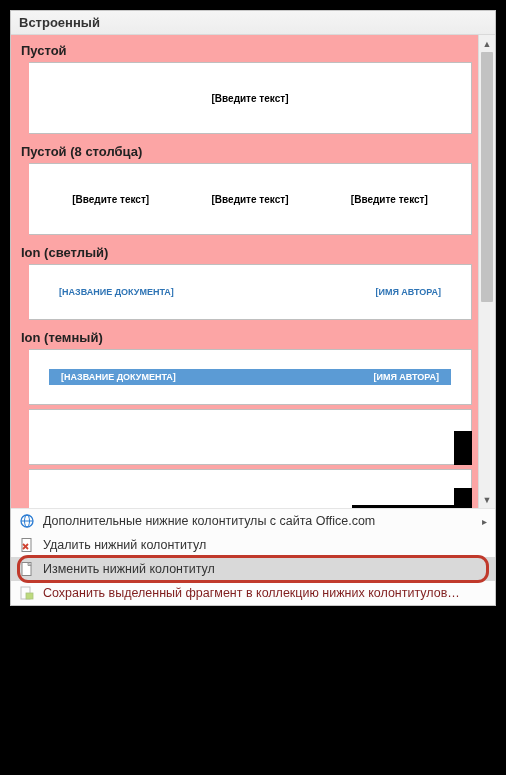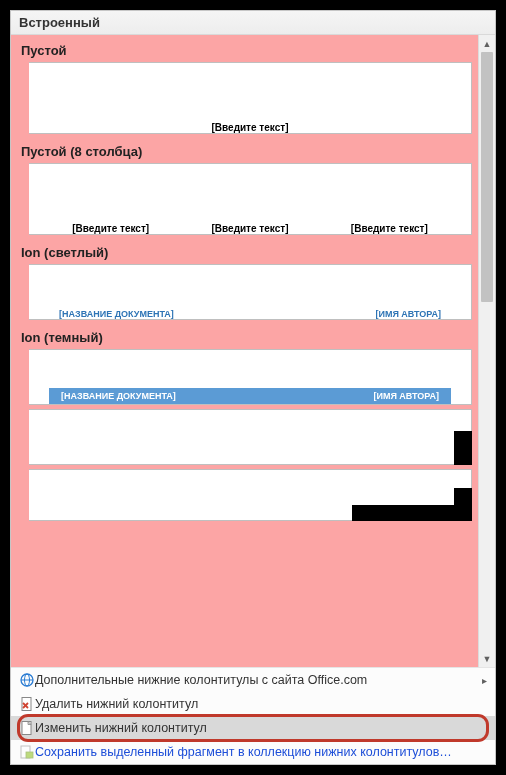--- a/index.html
+++ b/index.html
@@ -5,21 +5,21 @@
   * { box-sizing: border-box; margin: 0; padding: 0; }
   html, body { width: 506px; height: 775px; overflow: hidden; }
   body {
     font-family: "Segoe UI", Tahoma, sans-serif;
     font-size: 12px;
     background: #000;
     padding: 10px;
   }
   .panel {
     width: 486px;
-    height: 755px;
+    height: 596px;
     background: #fff;
     border: 1px solid #c6c6c6;
     display: flex;
     flex-direction: column;
     position: relative;
   }
   .header {
     background: linear-gradient(#f5f5f5,#ededed);
     border-bottom: 1px solid #d9d9d9;
     padding: 4px 8px;
@@ -45,21 +45,21 @@
     color: #222;
   }
   .preview {
     margin: 0 6px 4px 14px;
     border: 1px solid #bfbfbf;
     border-left: none;
     background: #fff;
     height: 72px;
     position: relative;
     display: flex;
-    align-items: flex-end;
+    align-items: center;
     justify-content: center;
   }
   .preview.short { height: 56px; }
   .ph {
     font-size: 10px;
     font-weight: 700;
     color: #000;
   }
   .cols3 { width: 100%; display: flex; justify-content: space-around; padding: 0 12px; }
   .ion-light { width: 100%; display: flex; justify-content: space-between; padding: 0 30px; }
@@ -123,28 +123,28 @@
     border-radius: 1px;
   }
 
   .footer {
     border-top: 1px solid #e5e5e5;
     background: #fcfcfc;
   }
   .menu-item {
     display: flex;
     align-items: center;
-    gap: 0;
+    gap: 8px;
     padding: 4px 8px;
     font-size: 12.5px;
     color: #333;
     position: relative;
     min-height: 24px;
   }
-  .menu-item.disabled { color: #1d4ed8; }
+  .menu-item.disabled { color: #7f1d1d; }
   .menu-item .icon {
     width: 16px; height: 16px; flex: 0 0 16px;
     display: flex; align-items: center; justify-content: center;
   }
   .menu-item .arrow {
     margin-left: auto;
     font-size: 10px;
     color: #606060;
   }
   .menu-item.highlight {

